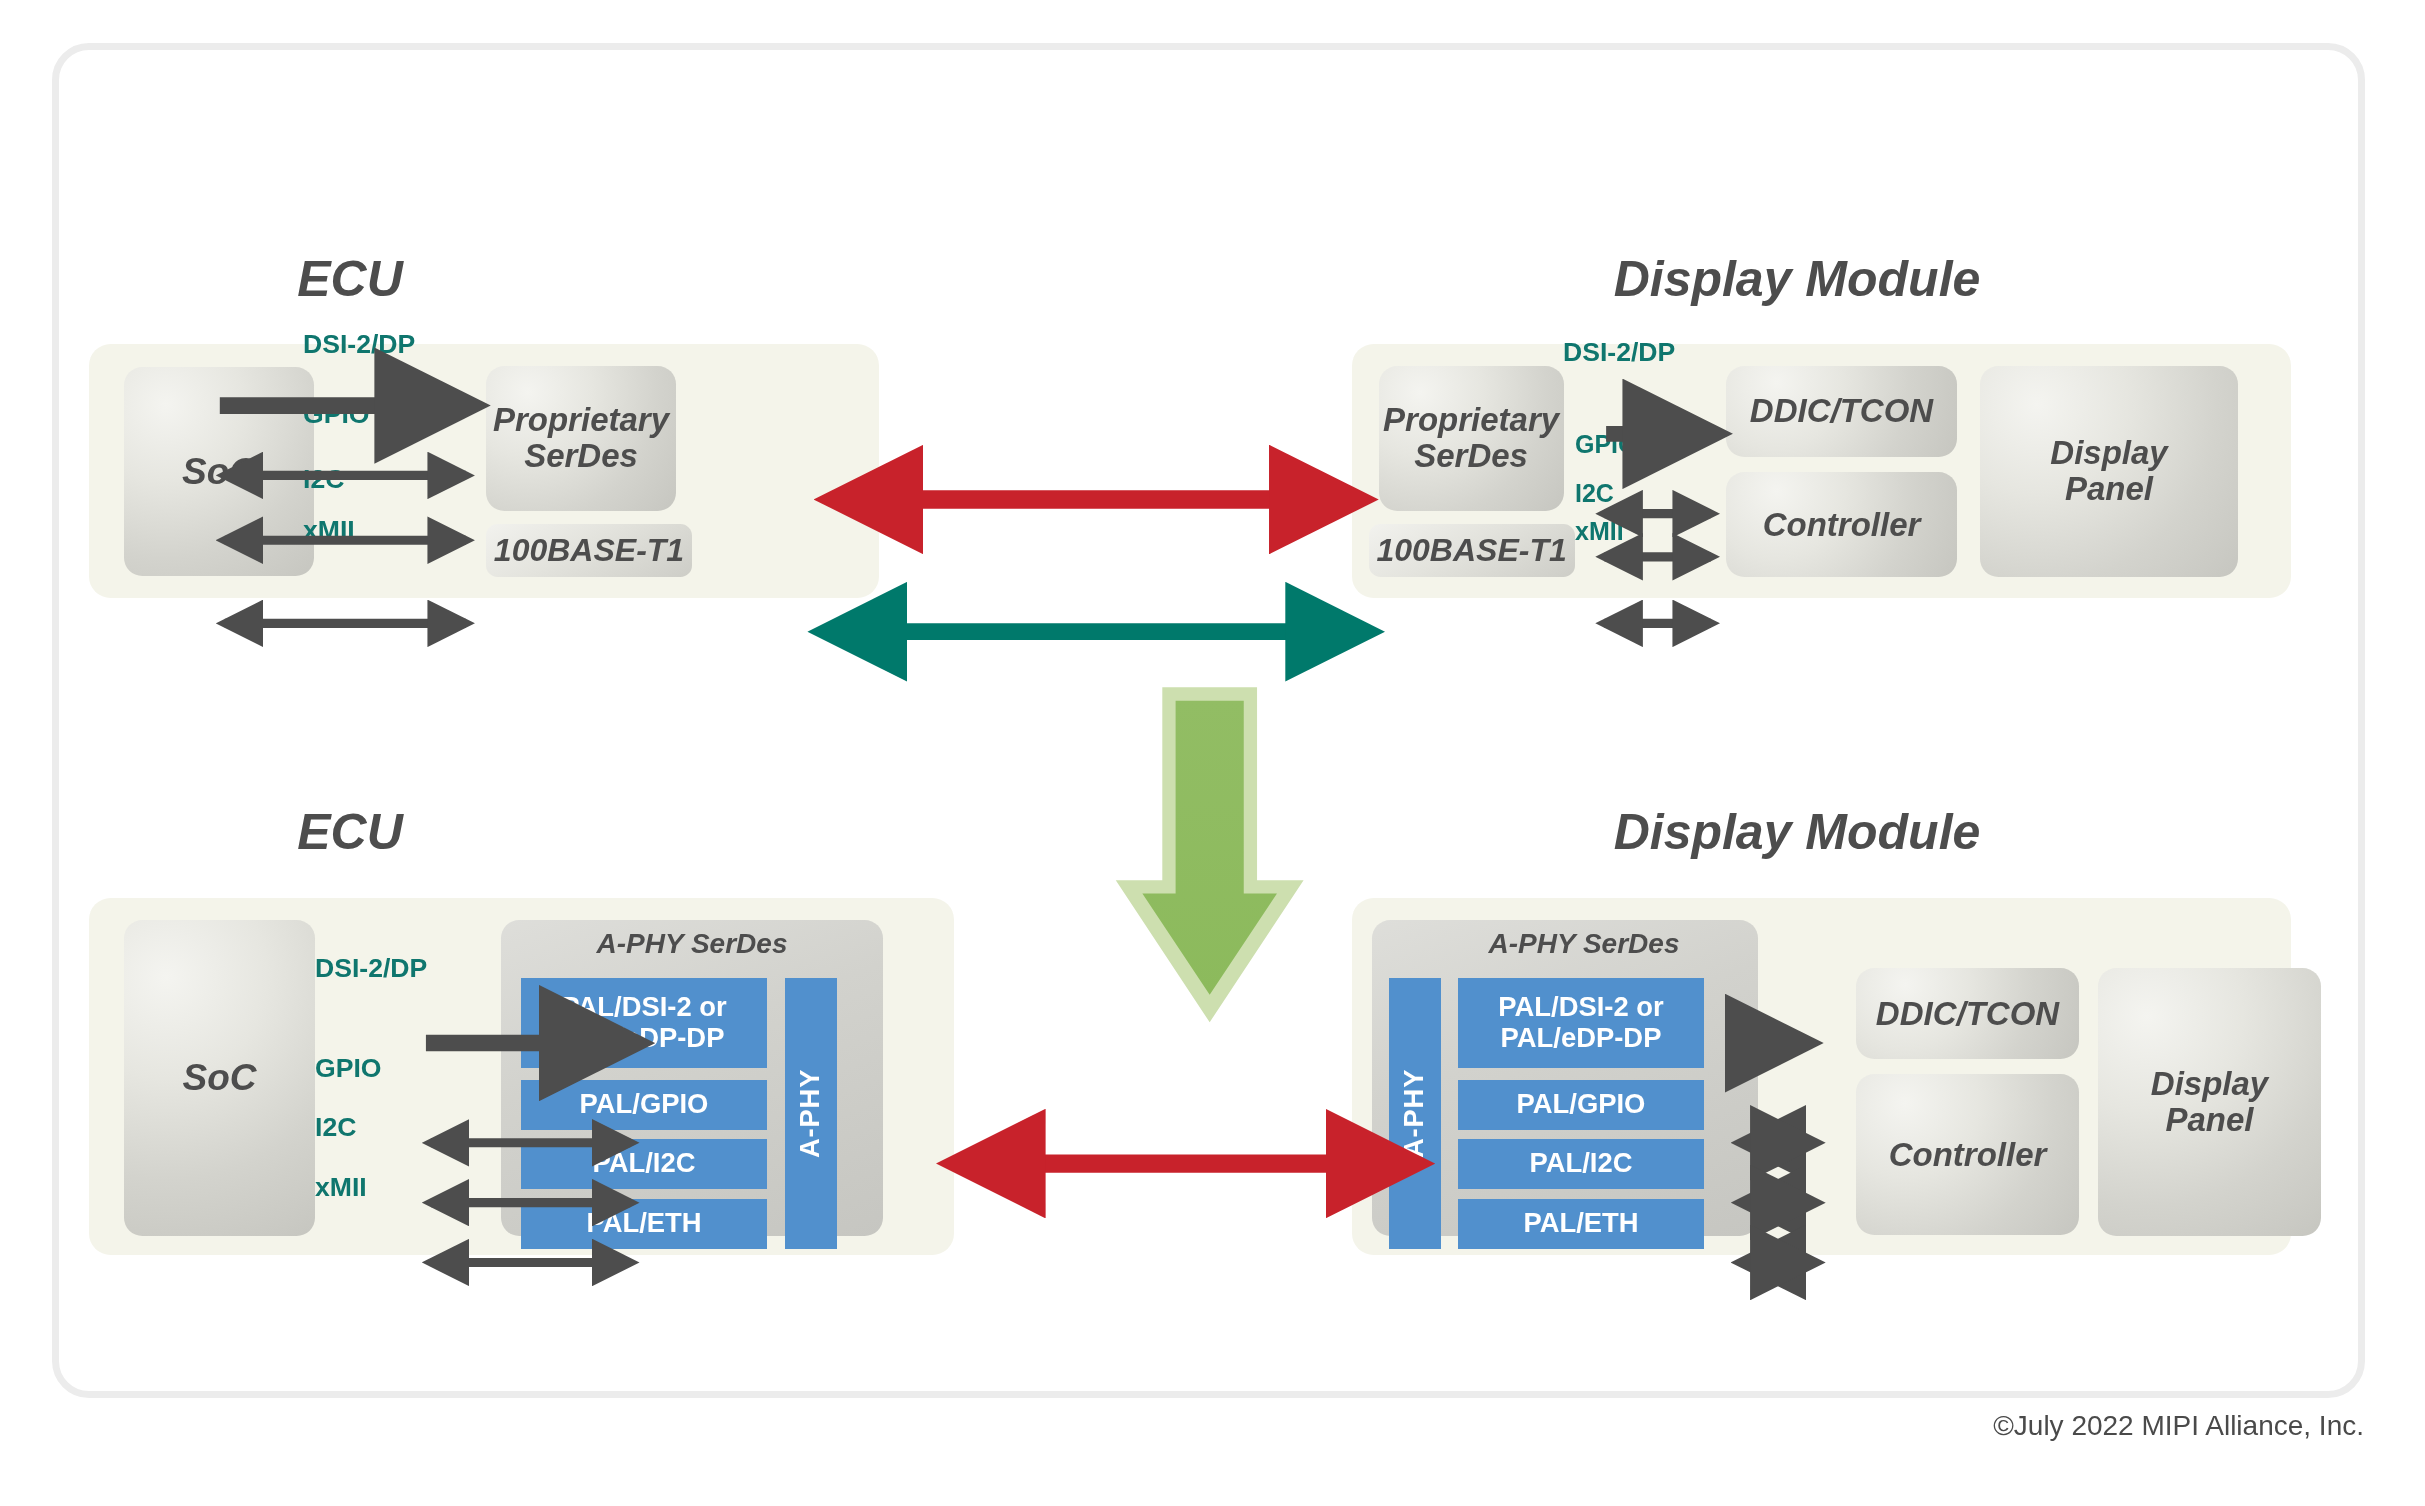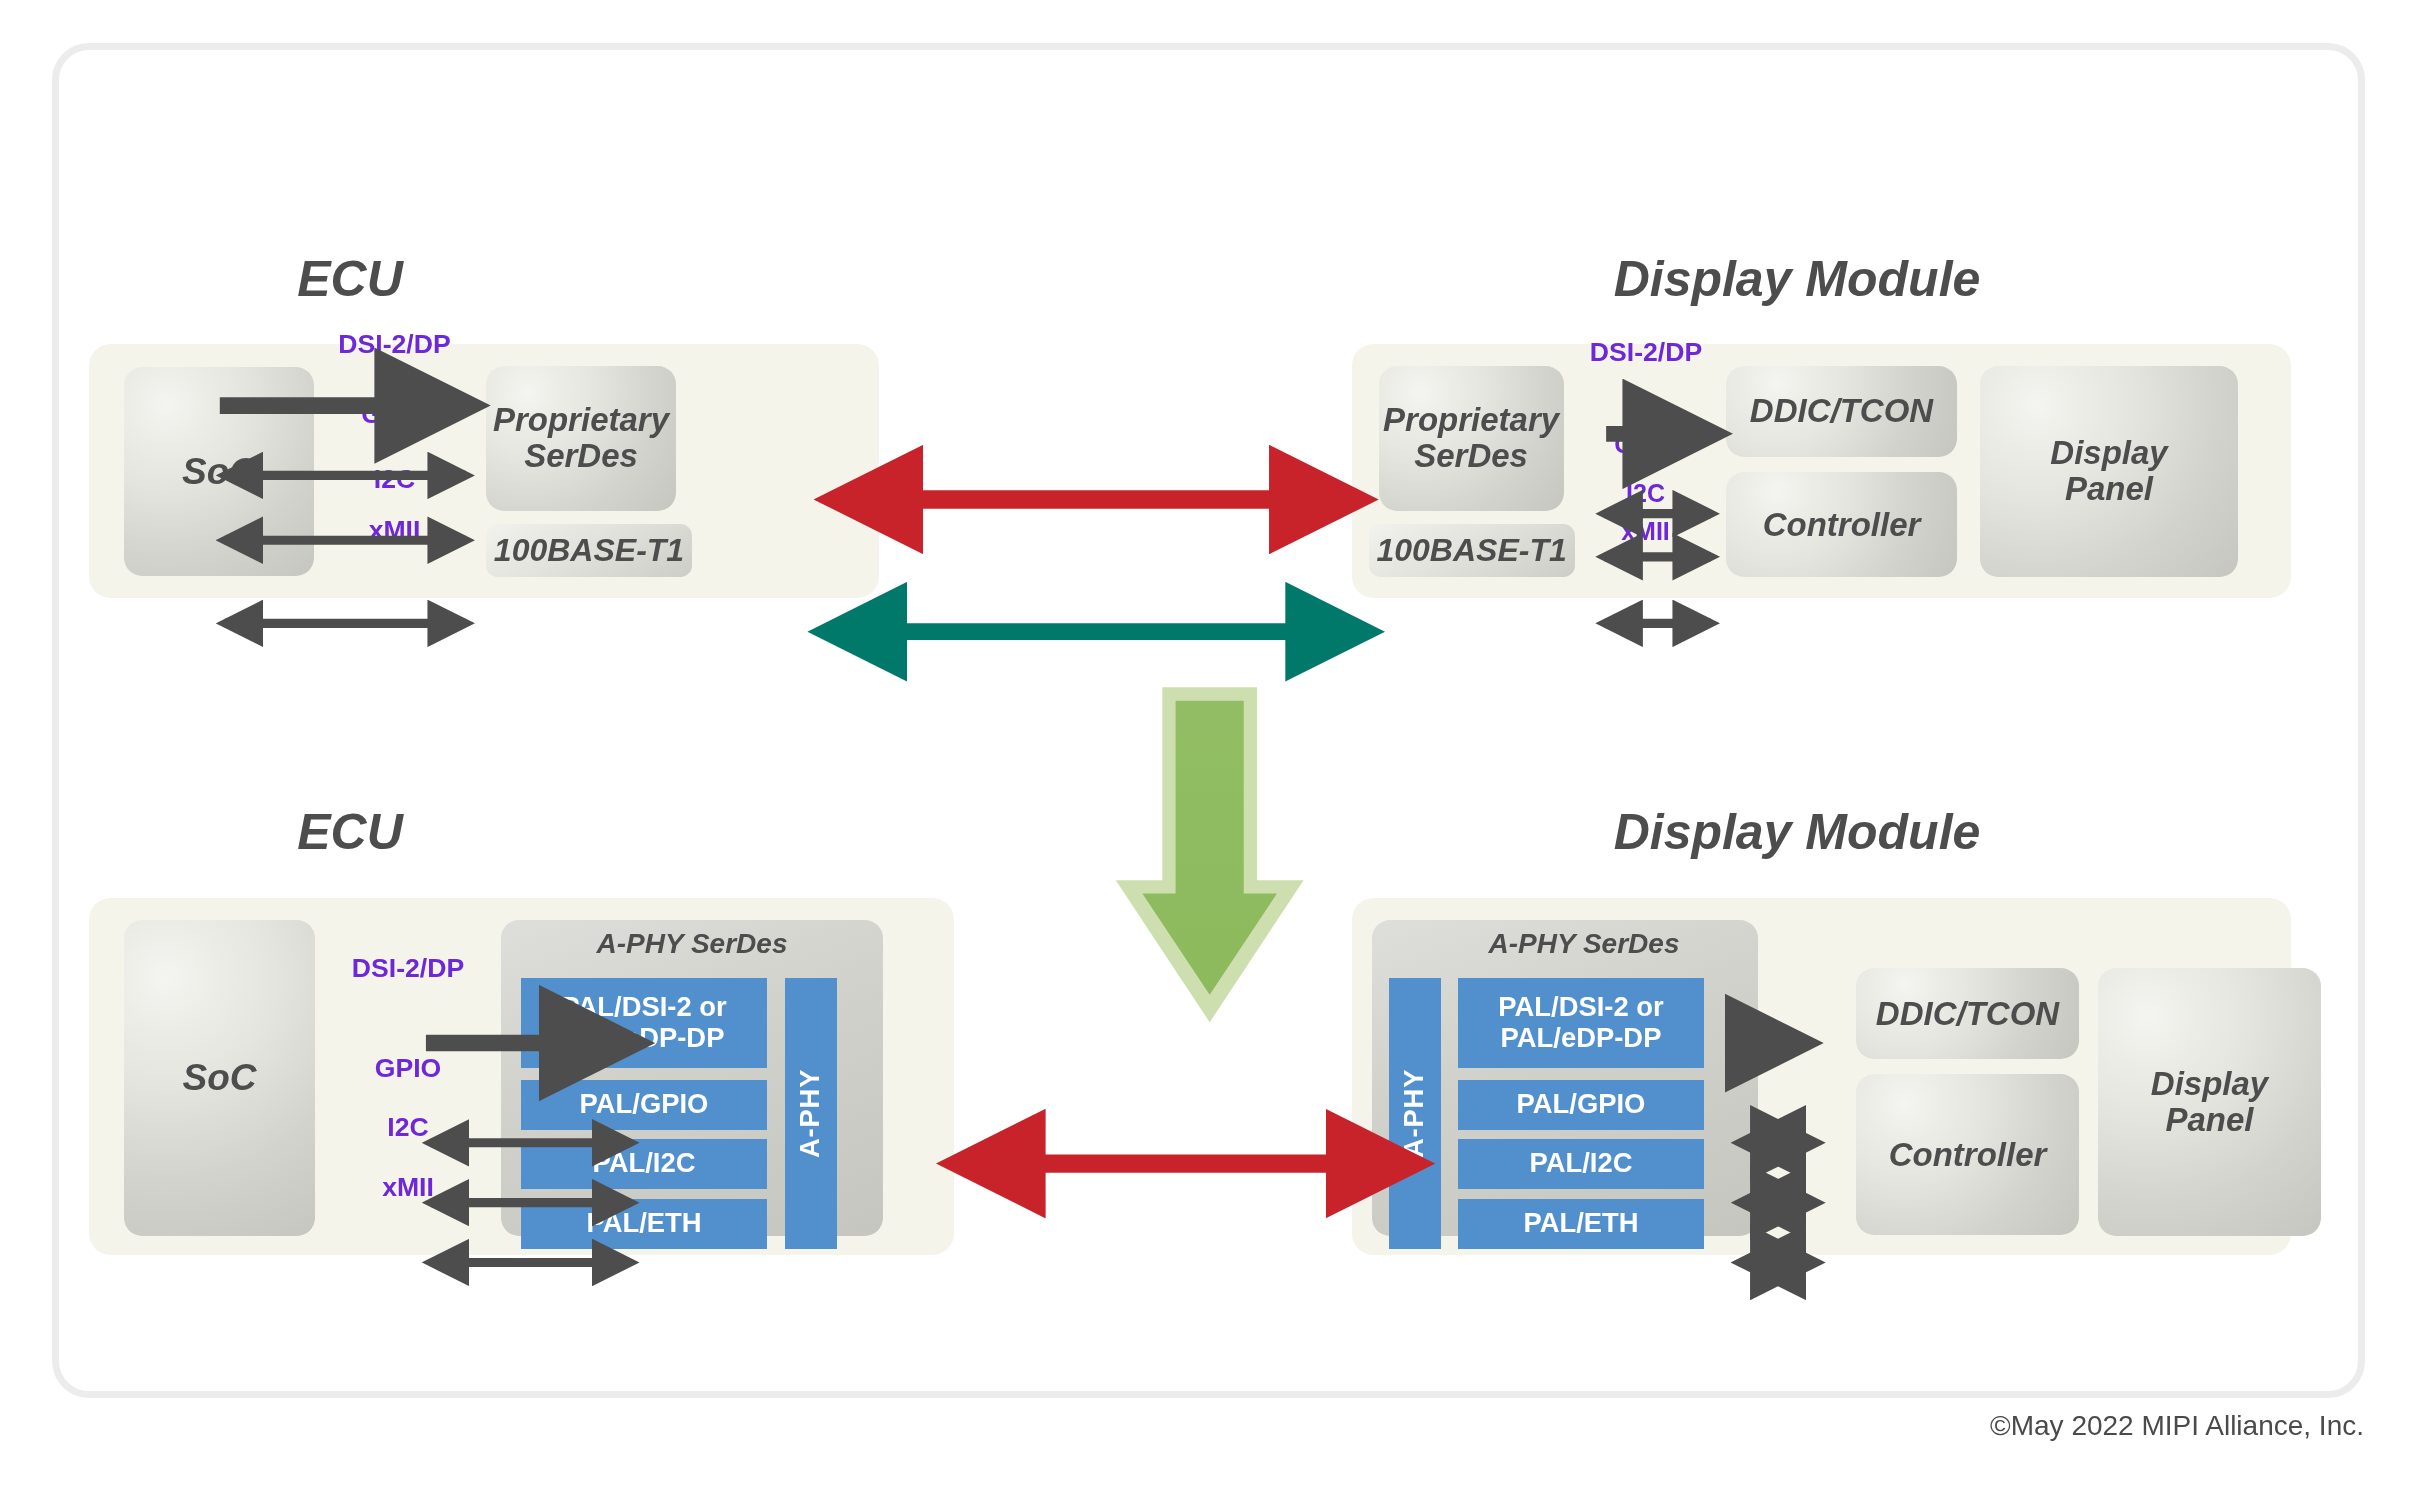--- a/index.html
+++ b/index.html
@@ -68,22 +68,22 @@
     color:#ffffff;font-weight:bold;font-size:27.4px;line-height:1.12;
     box-sizing:border-box;
   }
   .blue.vert span{
     display:block;transform:rotate(-90deg);white-space:nowrap;
     font-size:27.4px;letter-spacing:0.8px;
   }
 
   
   .alabel{
-    position:absolute;font-size:26.6px;font-weight:bold;color:#6d28d9;
-    white-space:nowrap;text-align:center;
+    position:absolute;font-size:26.6px;font-weight:bold;color:#0f766e;
+    white-space:nowrap;
   }
 
   
   .arrows{position:absolute;left:0;top:0;width:2426px;height:1506px;pointer-events:none;}
 
   
   .copyright{
     position:absolute;right:62px;top:1410px;
     font-size:28px;color:#4a4a4a;white-space:nowrap;
   }
@@ -305,16 +305,16 @@
       <line x1="2100" y1="1375" x2="2178" y2="1375" stroke="#4d4d4d" stroke-width="13" marker-end="url(#grayR)" marker-start="url(#grayL)"></line>
     </g>
     <g>
       <line x1="2100" y1="1447" x2="2178" y2="1447" stroke="#4d4d4d" stroke-width="13" marker-end="url(#grayR)" marker-start="url(#grayL)"></line>
     </g>
     <g>
       <line x1="2100" y1="1519" x2="2178" y2="1519" stroke="#4d4d4d" stroke-width="13" marker-end="url(#grayR)" marker-start="url(#grayL)"></line>
     </g>
   </svg>
 
-  <div class="copyright">©May 2022 MIPI Alliance, Inc.</div>
+  <div class="copyright">©July 2022 MIPI Alliance, Inc.</div>
 
 </div>
 
 
 </body></html>

